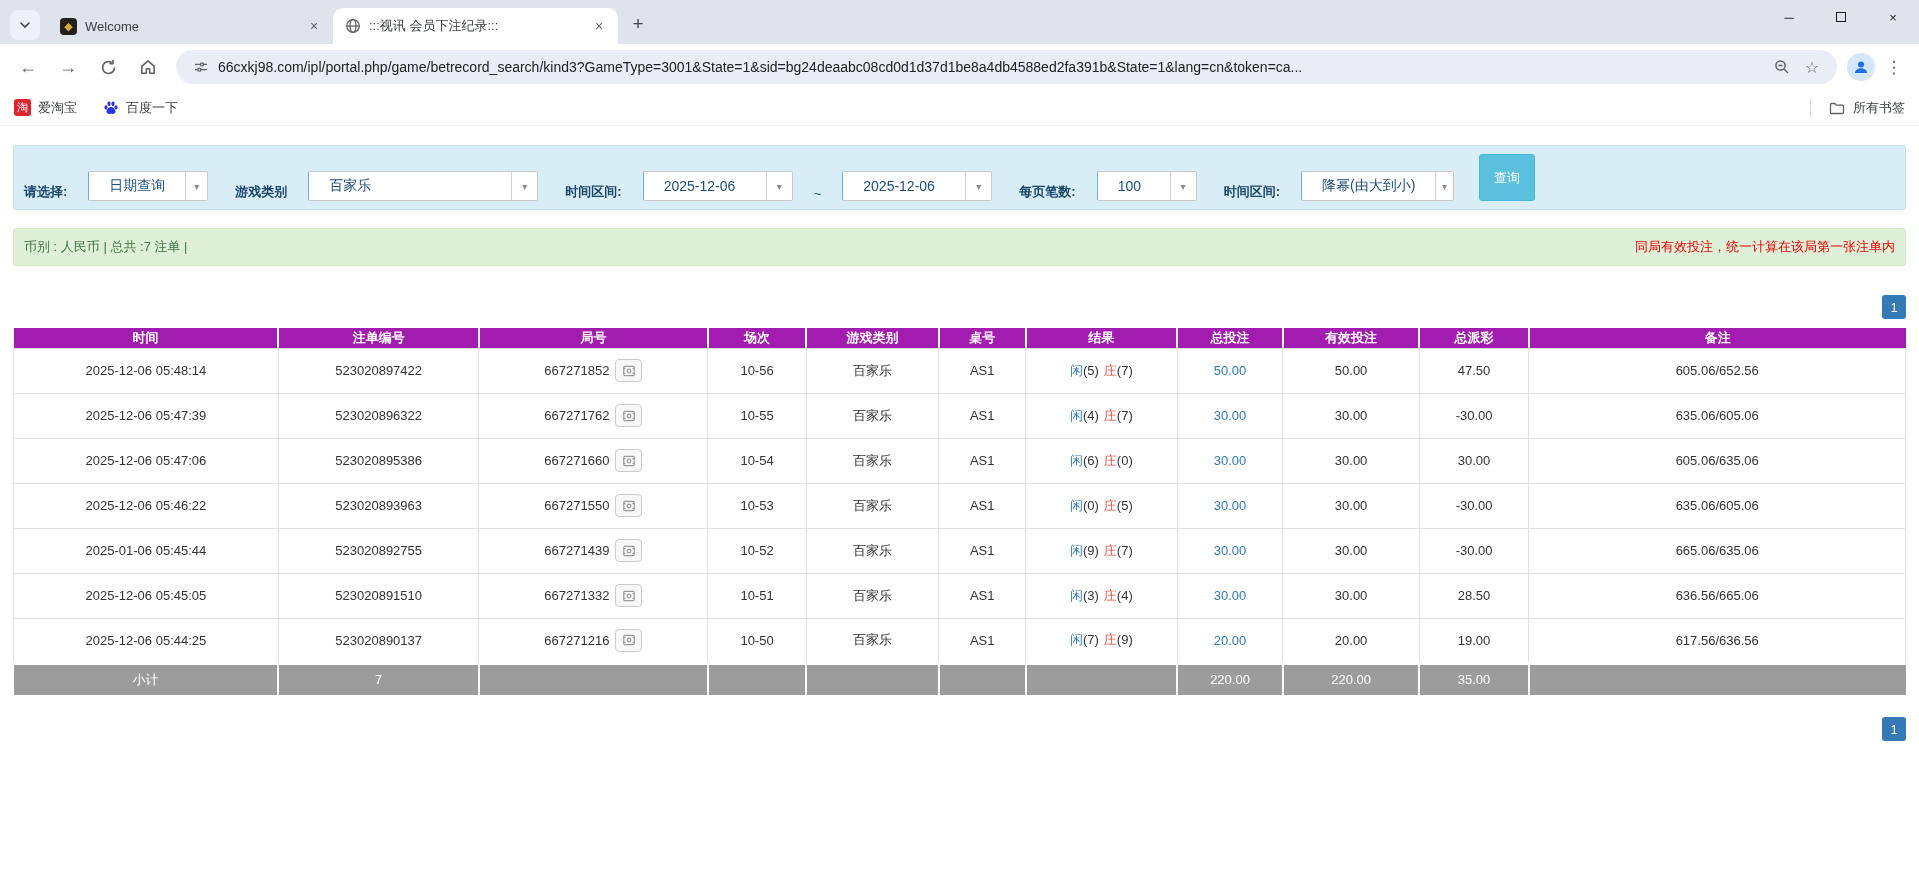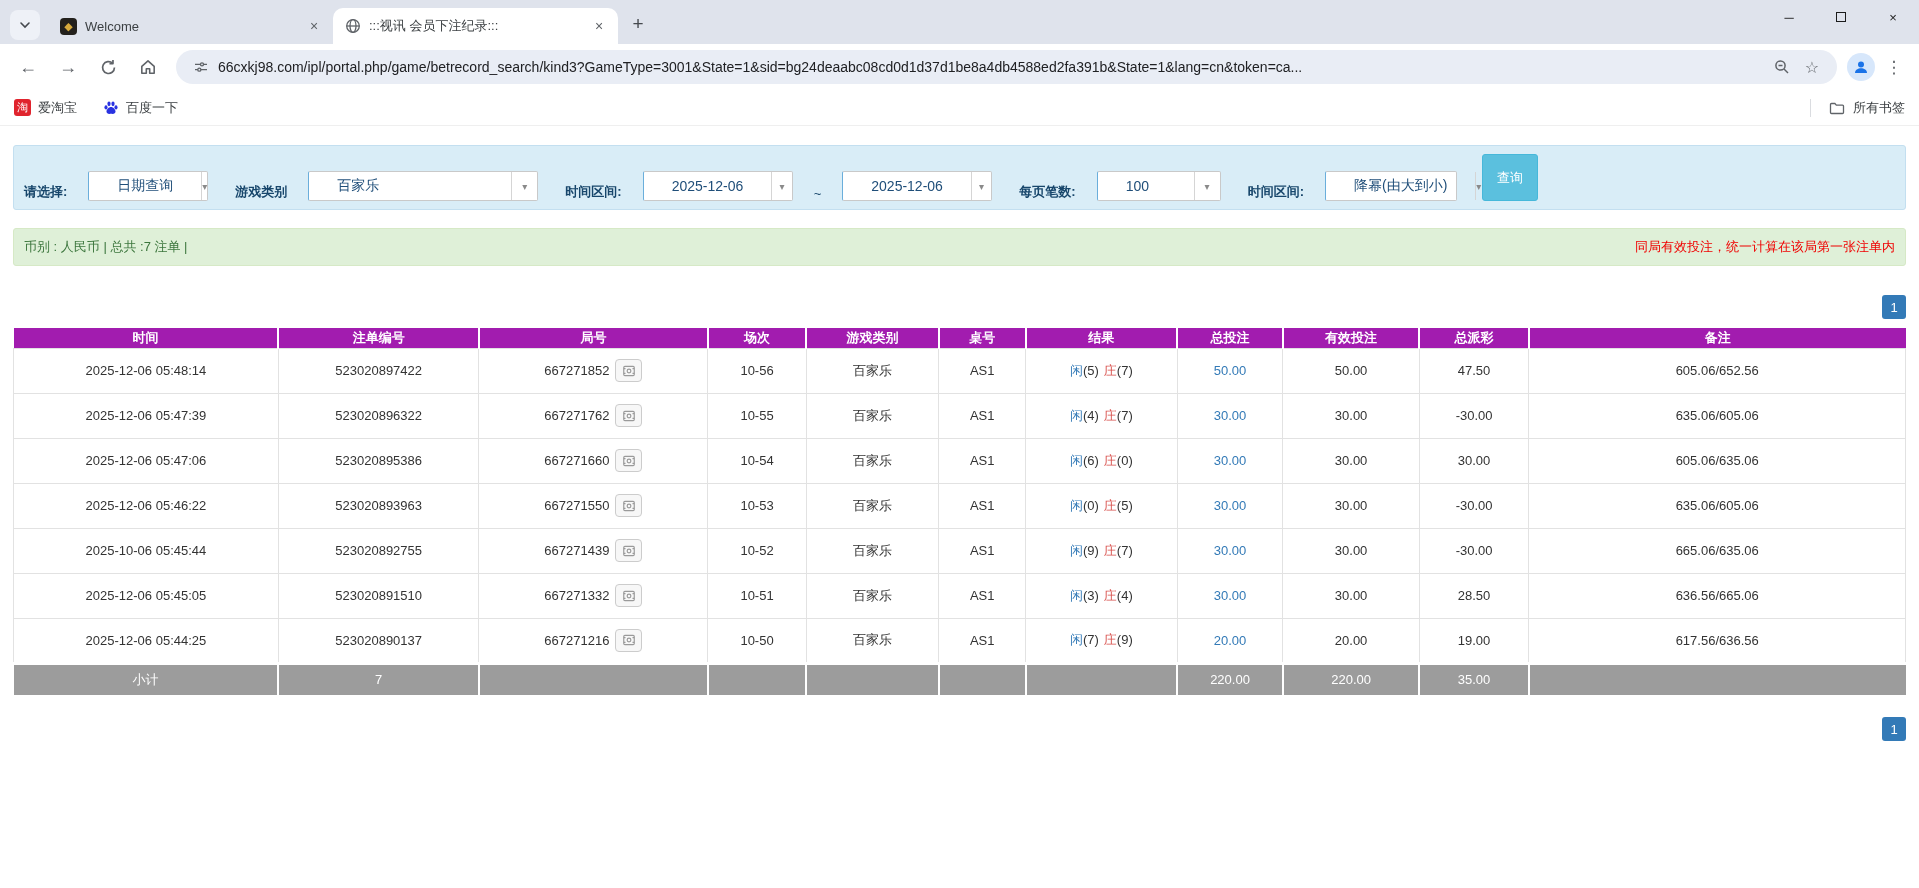--- a/index.html
+++ b/index.html
@@ -47,21 +47,21 @@
 
   
   .content { padding:0 13px; background:#fff; }
   .page-title { margin-top:42px; font-size:20px; color:#333; font-weight:400; }
 
   .filterbar { margin-top:19px; background:#d9edf7; border:1px solid #c3dff0; border-radius:3px;
     padding:8px 10px; display:flex; align-items:flex-end; gap:21px; font-size:13px; }
   .flabel { color:#17466b; font-weight:bold; white-space:nowrap; margin-left:6px; }
   .sel { height:30px; background:#fff; border:1px solid #c9c9c9; border-left:1px solid #6aaedb;
     border-radius:2px; display:flex; align-items:center; cursor:pointer; }
-  .sel .val { padding:0 28px; font-size:14px; color:#1f4e79; flex:1; white-space:nowrap; }
+  .sel .val { padding:0 20px; font-size:14px; color:#1f4e79; flex:1; white-space:nowrap; }
   .sel .arrow { width:26px; align-self:stretch; border-left:1px solid #d5d5d5; display:flex;
     align-items:center; justify-content:center; color:#8a8a8a; font-size:10px; }
   .tilde { color:#17466b; }
   .btn-query { height:47px; padding:0 14px; background:#5bc0de; color:#fff; border:1px solid #46b8da;
     border-radius:3px; font-size:13px; cursor:pointer; margin-left:4px; }
 
   .summarybar { margin-top:18px; background:#dff0d8; border:1px solid #d6e9c6; border-radius:3px;
     padding:9px 10px; display:flex; align-items:center; font-size:13px; }
   .sum-left { color:#3c763d; }
   .sum-right { margin-left:auto; color:#f00000; }
@@ -211,26 +211,26 @@
     <div class="sel" style="width:150px">
       <span class="val">2025-12-06</span>
       <span class="arrow">▾</span>
     </div>
     <span class="tilde">~</span>
     <div class="sel" style="width:150px">
       <span class="val">2025-12-06</span>
       <span class="arrow">▾</span>
     </div>
     <span class="flabel">每页笔数:</span>
-    <div class="sel" style="width:124px">
+    <div class="sel" style="width:100px">
       <span class="val">100</span>
       <span class="arrow">▾</span>
     </div>
     <span class="flabel">时间区间:</span>
-    <div class="sel" style="width:132px">
+    <div class="sel" style="width:153px">
       <span class="val">降幂(由大到小)</span>
       <span class="arrow">▾</span>
     </div>
     <button class="btn-query">查询</button>
   </div>
 
   <div class="summarybar">
     <span class="sum-left">币别 : 人民币 | 总共 :7 注单 |</span>
     <span class="sum-right">同局有效投注，统一计算在该局第一张注单内</span>
   </div>
@@ -339,21 +339,21 @@
           <td>10-53</td>
           <td>百家乐</td>
           <td>AS1</td>
           <td><span class="res-p">闲</span><span class="res-n">(0)</span><span class="res-b">庄</span><span class="res-n">(5)</span></td>
           <td><a class="bet-link">30.00</a></td>
           <td>30.00</td>
           <td class="neg">-30.00</td>
           <td>635.06/605.06</td>
         </tr>
         <tr>
-          <td>2025-10-06 05:45:44</td>
+          <td>2025-01-06 05:45:44</td>
           <td>523020892755</td>
           <td><span class="round-num">667271439</span><span class="vid-btn">
               <svg width="14" height="14" viewBox="0 0 24 24" fill="none" stroke="#9a9a9a" stroke-width="2">
                 <rect x="3" y="4" width="18" height="16" rx="2"></rect>
                 <circle cx="12" cy="12" r="3.2"></circle>
                 <path d="M3 8h3M18 8h3M3 16h3M18 16h3"></path>
               </svg>
             </span></td>
           <td>10-52</td>
           <td>百家乐</td>

